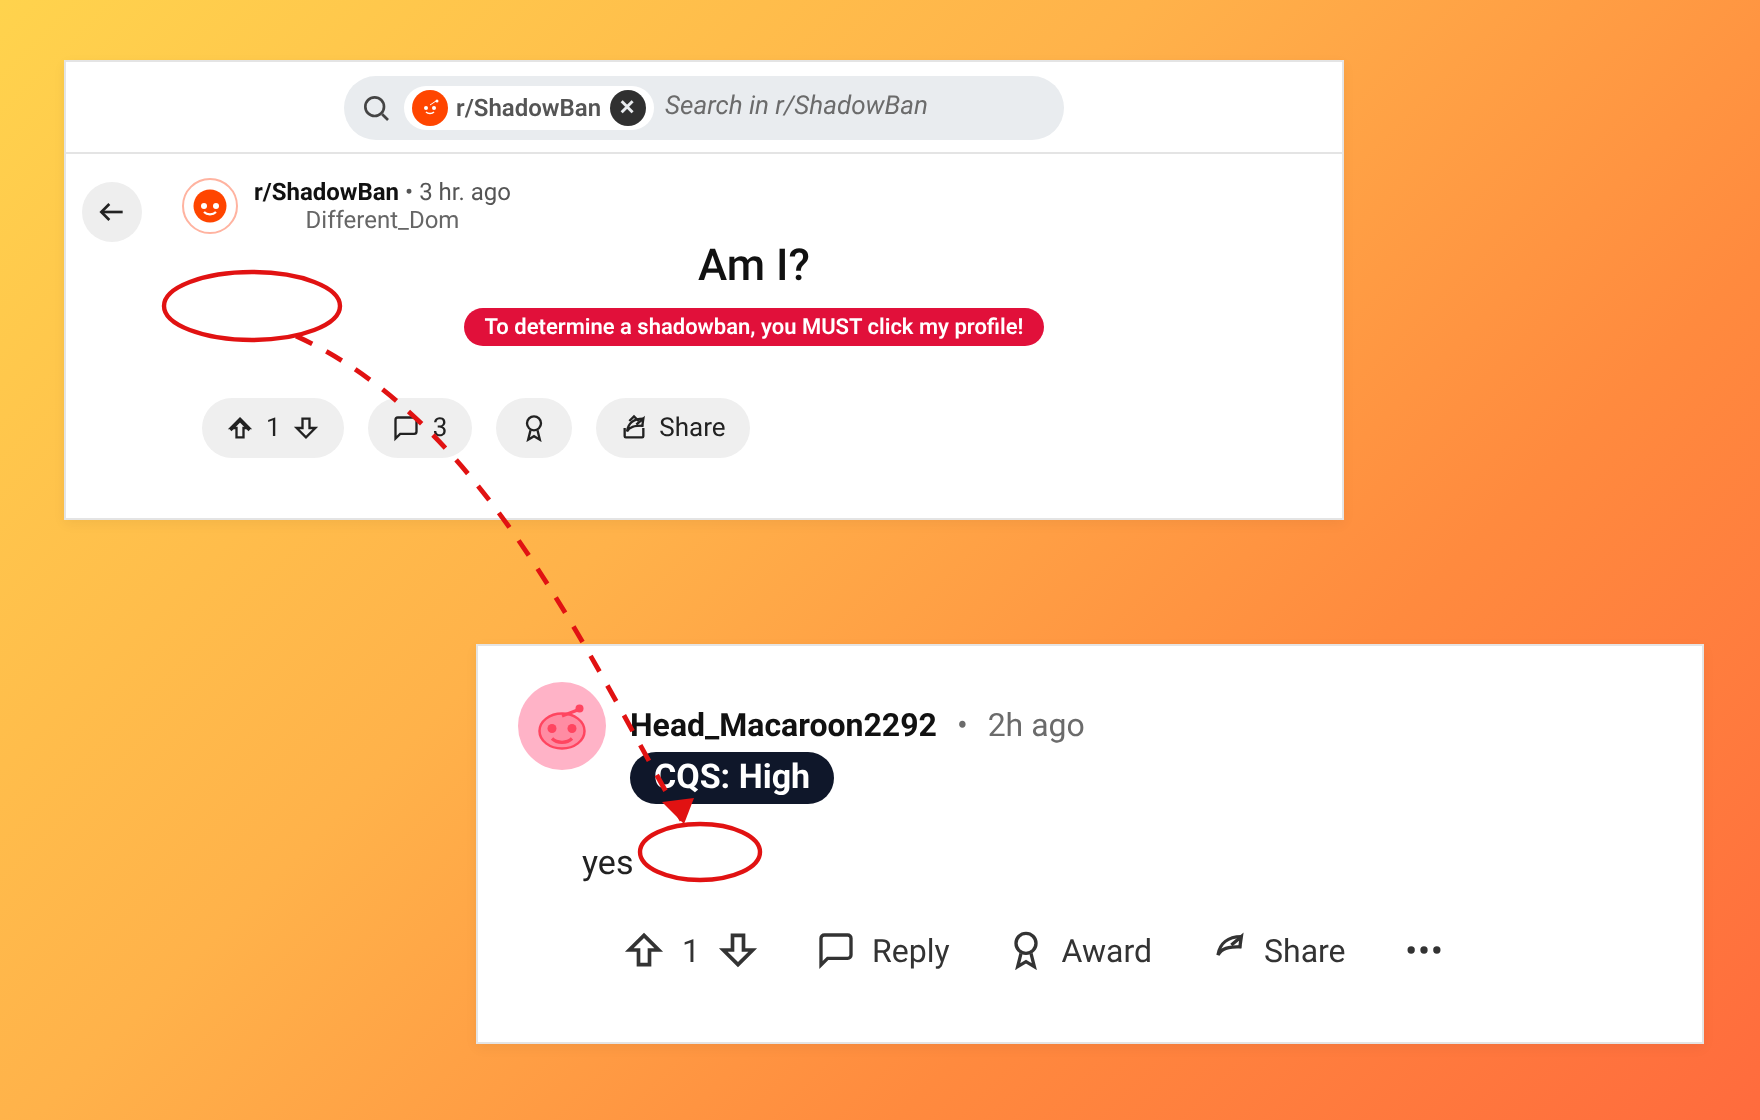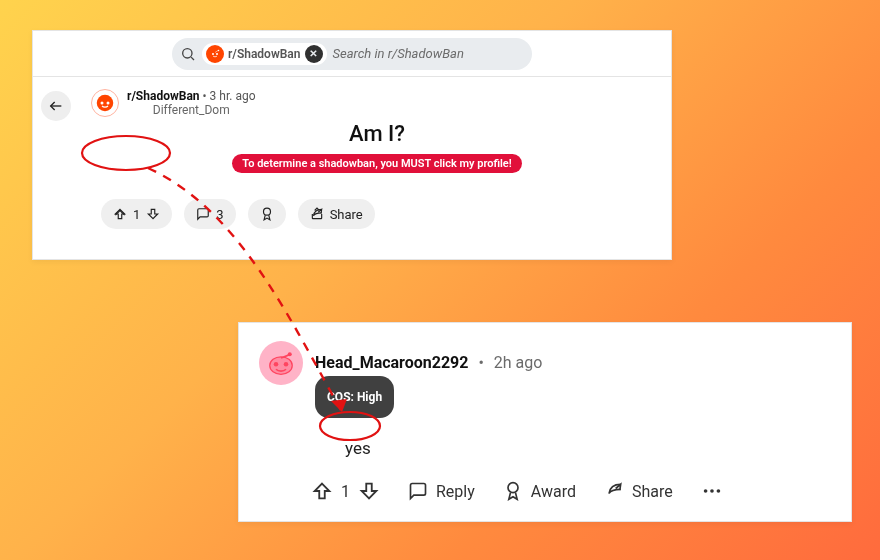--- a/index.html
+++ b/index.html
@@ -121,29 +121,29 @@
     width:44px; height:44px; border-radius:50%;
     background:#ffb3c7;
     display:flex; align-items:center; justify-content:center;
   }
   .chead-lines { font-size:16px;margin-top:12px; }
   .chead-lines .uname { font-weight:700; color:#111; }
   .chead-lines .dot { color:#6b6b6b; margin:0 6px; }
   .chead-lines .cage { color:#6b6b6b; }
   .cflair {
     display:inline-block;
-    background:#404040;
+    background:#0f172a;
     color:#fff;
-    font-size:12px; font-weight:700;
-    padding:14px 12px;
+    font-size:17px; font-weight:700;
+    padding:3px 12px;
     border-radius:14px;
     margin-top:4px;
   }
   .cbody {
-    margin: 20px 0 0 86px;
+    margin: 20px 0 0 32px;
     font-size:17px;
     color:#222;
   }
   .cactions {
     margin: 22px 0 0 52px;
     display:flex; align-items:center; gap:28px;
     font-size:16px; color:#333;
   }
   .cactions .grp { display:flex; align-items:center; gap:8px; }
 

